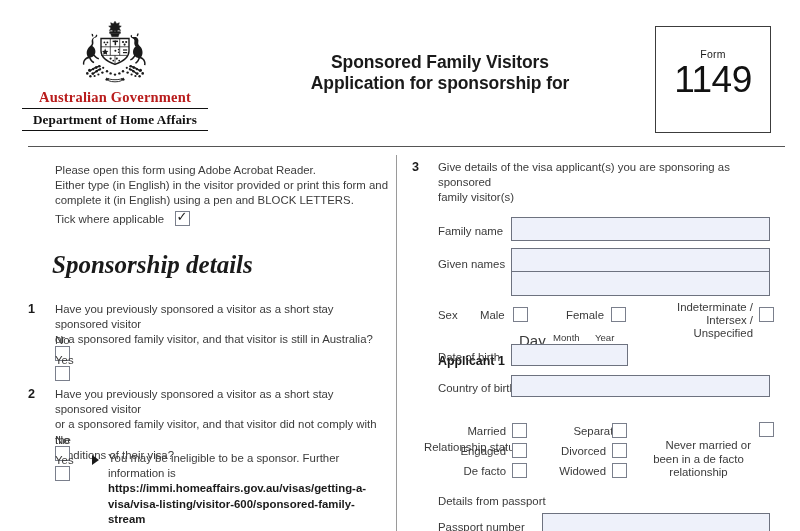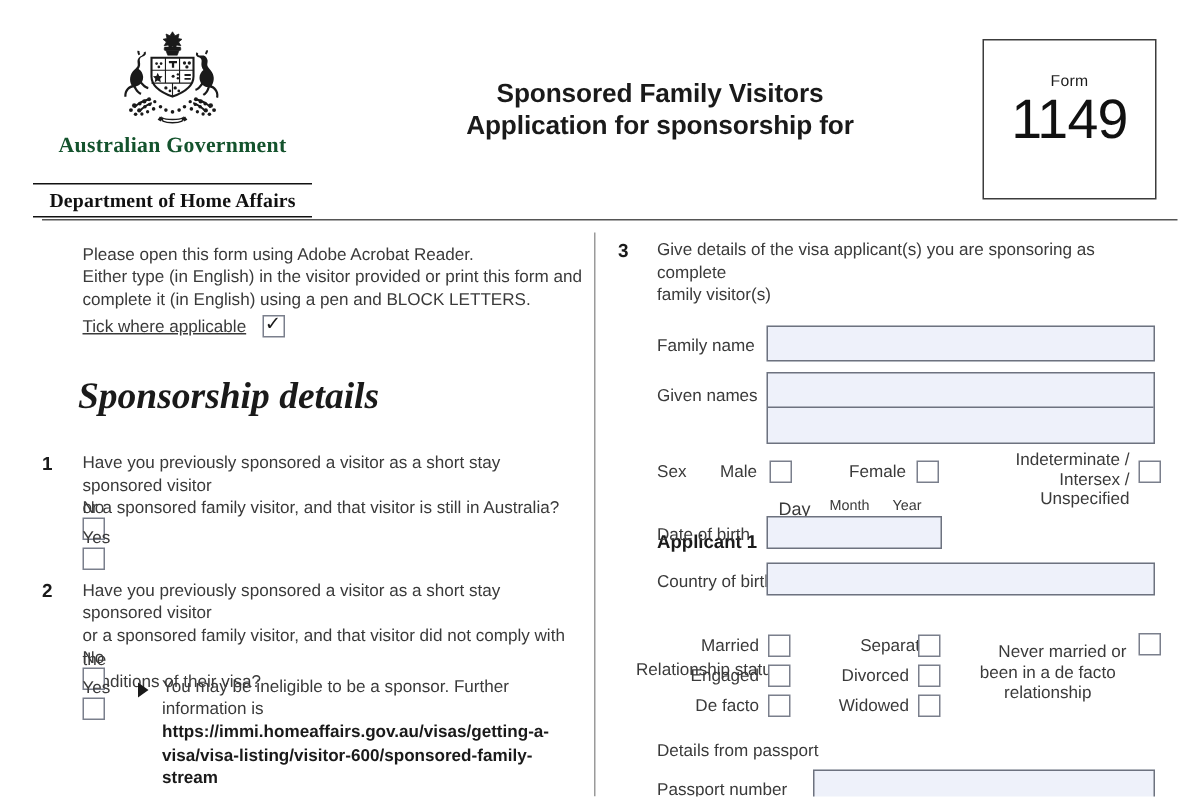--- a/index.html
+++ b/index.html
@@ -22,23 +22,23 @@
 
   #crest-block {
     position: absolute; left: 22px; top: 18px; width: 186px;
     text-align: center;
   }
   #crest-svg { display: block; margin: 0 auto; }
   .gov-line1 {
     font-family: "Liberation Serif", serif;
     font-weight: bold;
     font-size: 14.5px;
-    color: #14532d;
+    color: #b91c1c;
     letter-spacing: 0.2px;
-    padding-bottom: 16px;
+    padding-bottom: 2px;
     border-bottom: 1.4px solid #111111;
     margin-top: 1px;
   }
   .gov-line2 {
     font-family: "Liberation Serif", serif;
     font-weight: bold;
     font-size: 13.2px;
     color: #111111;
     letter-spacing: 0.1px;
     padding-top: 3px;
@@ -118,21 +118,21 @@
     background: #eef1fa;
     border: 1.4px solid #6d727f;
   }
 
   
   #left-col { position: absolute; left: 0; top: 155px; width: 396px; height: 376px; }
 
   #intro-text { position: absolute; left: 55px; top: 8px; width: 335px; }
 
   #tick-row { position: absolute; left: 55px; top: 54px; }
-  #tick-label { font-size: 11.4px; color: #3a3a3a; vertical-align: middle; margin-right: 6px; text-decoration: underline; }
+  #tick-label { font-size: 11.4px; color: #3a3a3a; vertical-align: middle; margin-right: 6px; }
 
   #section-heading {
     position: absolute; left: 52px; top: 96px;
     font-family: "Liberation Serif", serif;
     font-style: italic;
     font-weight: bold;
     font-size: 25px;
     color: #1a1a1a;
   }
 
@@ -366,21 +366,21 @@
         <div>visa/visa-listing/visitor-600/sponsored-family-</div>
         <div>stream</div>
       </div>
     </div>
   </div>
 
   <div id="right-col">
 
     <div class="qnum" id="q3-num">3</div>
     <div id="q3-text" class="body-text">
-      <div>Give details of the visa applicant(s) you are sponsoring as complete</div>
+      <div>Give details of the visa applicant(s) you are sponsoring as sponsored</div>
       <div>family visitor(s)</div>
     </div>
 
     <div id="applicant-heading">Applicant 1</div>
 
     <div class="flabel" style="left:42px; top:70px;">Family name</div>
     <div class="fieldbox" style="position:absolute; left:115px; top:62px; width:259px; height:24px;">
       
     </div>
 
@@ -398,21 +398,21 @@
     <div class="flabel" style="left:84px; top:154px;">Male</div>
     <span class="cbox" style="position:absolute; left:117px; top:152px;"></span>
     <div class="flabel" style="left:170px; top:154px;">Female</div>
     <span class="cbox" style="position:absolute; left:215px; top:152px;"></span>
     <div class="flabel right" style="left:252px; top:146px; width:105px; line-height:13px;">
       <div>Indeterminate /</div>
       <div>Intersex / Unspecified</div>
     </div>
     <span class="cbox" style="position:absolute; left:363px; top:152px;"></span>
 
-    <div class="flabel" style="left:123px; top:177px; font-size:12px;">Day</div>
+    <div class="flabel" style="left:123px; top:177px; font-size:15px;">Day</div>
     <div class="flabel" style="left:157px; top:177px; font-size:9.6px;">Month</div>
     <div class="flabel" style="left:199px; top:177px; font-size:9.6px;">Year</div>
     <div class="flabel" style="left:42px; top:196px;text-align:center;">Date of birth</div>
     <div class="fieldbox" style="position:absolute; left:115px; top:189px; width:117px; height:22px;">
       
     </div>
 
     <div class="flabel" style="left:42px; top:227px;">Country of birth</div>
     <div class="fieldbox" style="position:absolute; left:115px; top:220px; width:259px; height:22px;">
       
@@ -427,21 +427,21 @@
     <div class="flabel right" style="left:40px; top:310px; width:70px;">De facto</div>
     <span class="cbox" style="position:absolute; left:116px; top:308px;"></span>
 
     <div class="flabel right" style="left:130px; top:270px; width:100px;">Separated</div>
     <span class="cbox" style="position:absolute; left:216px; top:268px;"></span>
     <div class="flabel right" style="left:130px; top:290px; width:80px;">Divorced</div>
     <span class="cbox" style="position:absolute; left:216px; top:288px;"></span>
     <div class="flabel right" style="left:130px; top:310px; width:80px;">Widowed</div>
     <span class="cbox" style="position:absolute; left:216px; top:308px;"></span>
 
-    <div class="flabel" style="left:250px; top:274px; width:105px; line-height:13.6px; text-align:right;">
+    <div class="flabel" style="left:250px; top:284px; width:105px; line-height:13.6px; text-align:right;">
       <div>Never married or</div>
       <div style="text-align:center;">been in a de facto</div>
       <div style="text-align:center;">relationship</div>
     </div>
     <span class="cbox" style="position:absolute; left:363px; top:267px;"></span>
 
     <div class="flabel" style="left:42px; top:340px;">Details from passport</div>
     <div class="flabel" style="left:42px; top:366px;">Passport number</div>
     <div class="fieldbox" style="position:absolute; left:146px; top:358px; width:228px; height:22px;">
       

